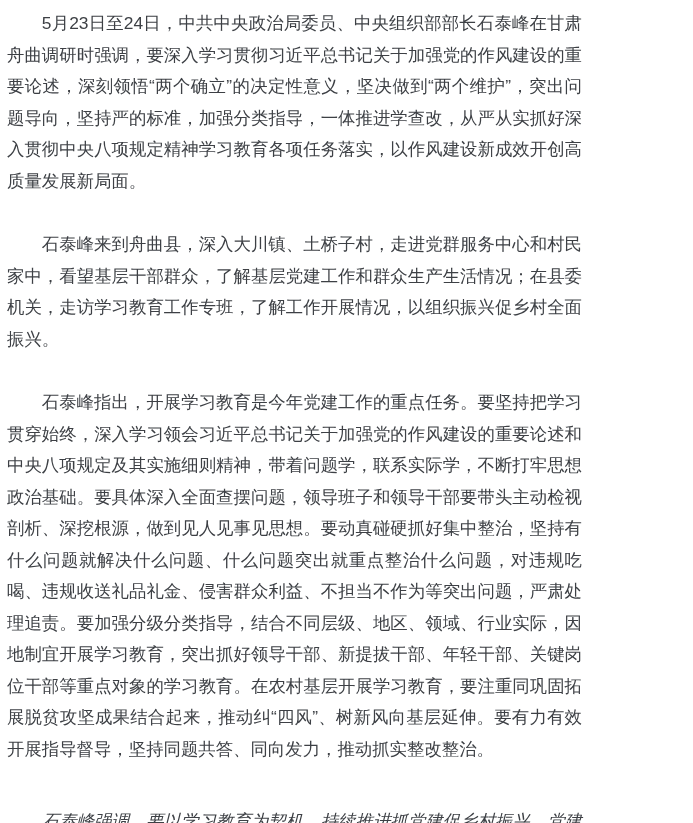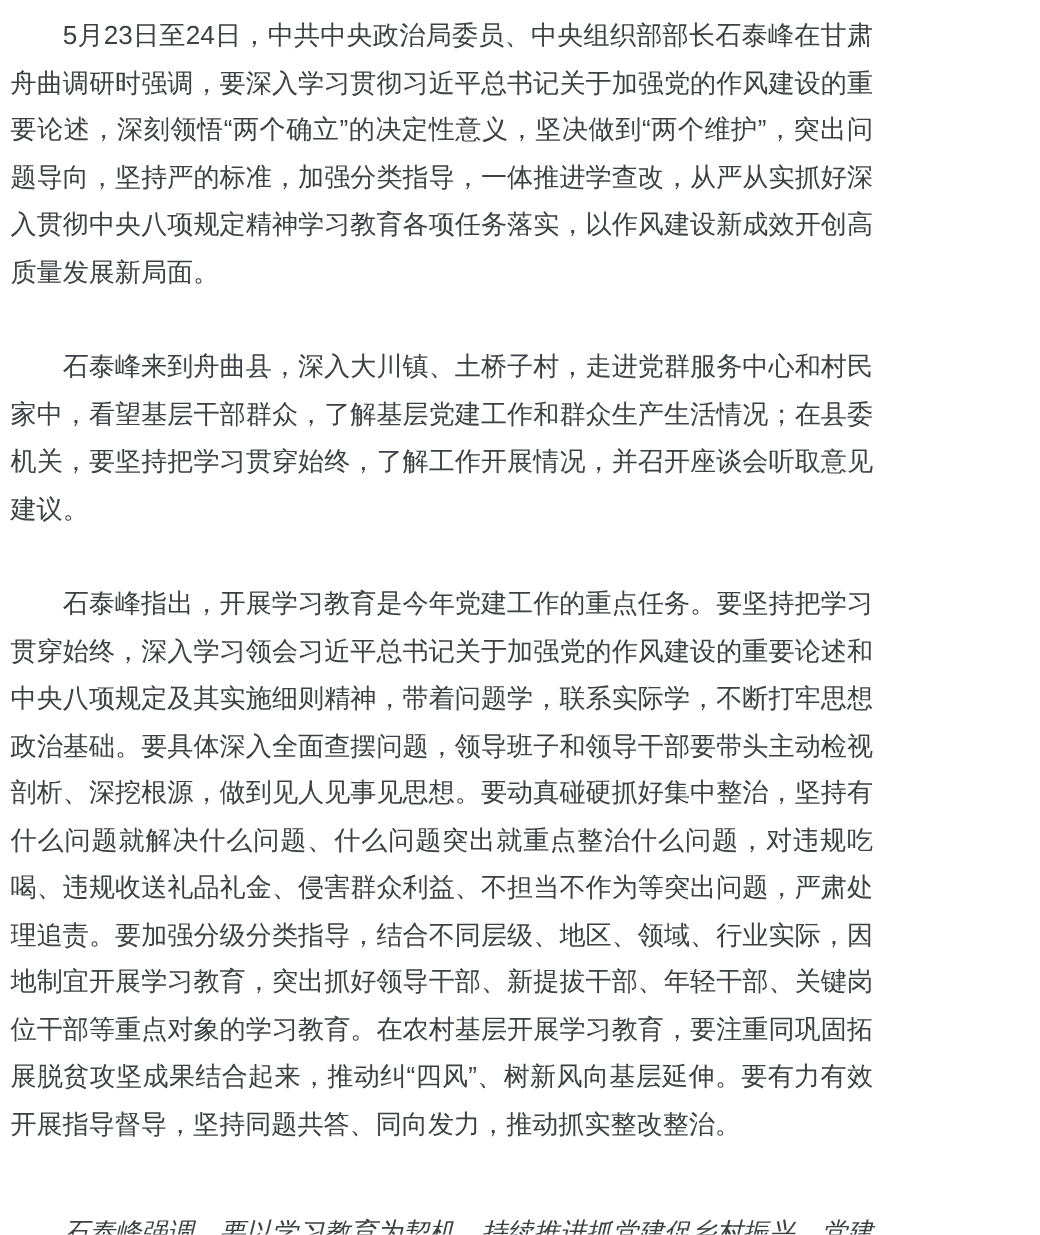--- a/index.html
+++ b/index.html
@@ -36,16 +36,16 @@
   .para:last-child {
     margin-top: 41px;
     font-style: italic;
   }
 </style>
 </head>
 <body>
 
 <div class="page">
   <p class="para">5月23日至24日，中共中央政治局委员、中央组织部部长石泰峰在甘肃舟曲调研时强调，要深入学习贯彻习近平总书记关于加强党的作风建设的重要论述，深刻领悟“两个确立”的决定性意义，坚决做到“两个维护”，突出问题导向，坚持严的标准，加强分类指导，一体推进学查改，从严从实抓好深入贯彻中央八项规定精神学习教育各项任务落实，以作风建设新成效开创高质量发展新局面。</p>
-  <p class="para">石泰峰来到舟曲县，深入大川镇、土桥子村，走进党群服务中心和村民家中，看望基层干部群众，了解基层党建工作和群众生产生活情况；在县委机关，要坚持把学习贯穿始终，了解工作开展情况，并召开座谈会听取意见建议。</p>
+  <p class="para">石泰峰来到舟曲县，深入大川镇、土桥子村，走进党群服务中心和村民家中，看望基层干部群众，了解基层党建工作和群众生产生活情况；在县委机关，走访学习教育工作专班，了解工作开展情况，以组织振兴促乡村全面振兴。</p>
   <p class="para">石泰峰指出，开展学习教育是今年党建工作的重点任务。要坚持把学习贯穿始终，深入学习领会习近平总书记关于加强党的作风建设的重要论述和中央八项规定及其实施细则精神，带着问题学，联系实际学，不断打牢思想政治基础。要具体深入全面查摆问题，领导班子和领导干部要带头主动检视剖析、深挖根源，做到见人见事见思想。要动真碰硬抓好集中整治，坚持有什么问题就解决什么问题、什么问题突出就重点整治什么问题，对违规吃喝、违规收送礼品礼金、侵害群众利益、不担当不作为等突出问题，严肃处理追责。要加强分级分类指导，结合不同层级、地区、领域、行业实际，因地制宜开展学习教育，突出抓好领导干部、新提拔干部、年轻干部、关键岗位干部等重点对象的学习教育。在农村基层开展学习教育，要注重同巩固拓展脱贫攻坚成果结合起来，推动纠“四风”、树新风向基层延伸。要有力有效开展指导督导，坚持同题共答、同向发力，推动抓实整改整治。</p>
   <p class="para">石泰峰强调，要以学习教育为契机，持续推进抓党建促乡村振兴、党建引领基层治理、整治形式主义为基层减负，深化拓展破解“小马拉大车”问题工作成果，以更大力度抓好新兴领域党建工作，建好建强村（社区）党组织，增强基层党组织政治功能和组织功能，以组织振兴促乡村全面振兴。</p>
 </div>
 
 </body></html>

